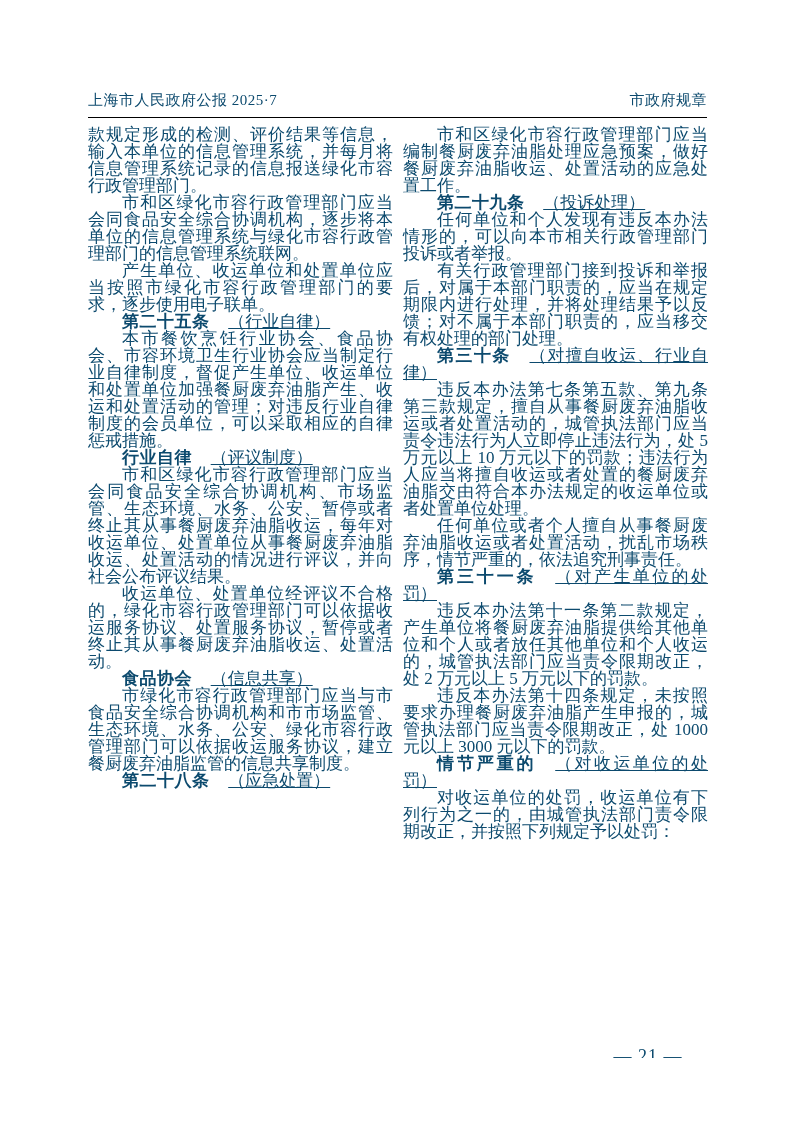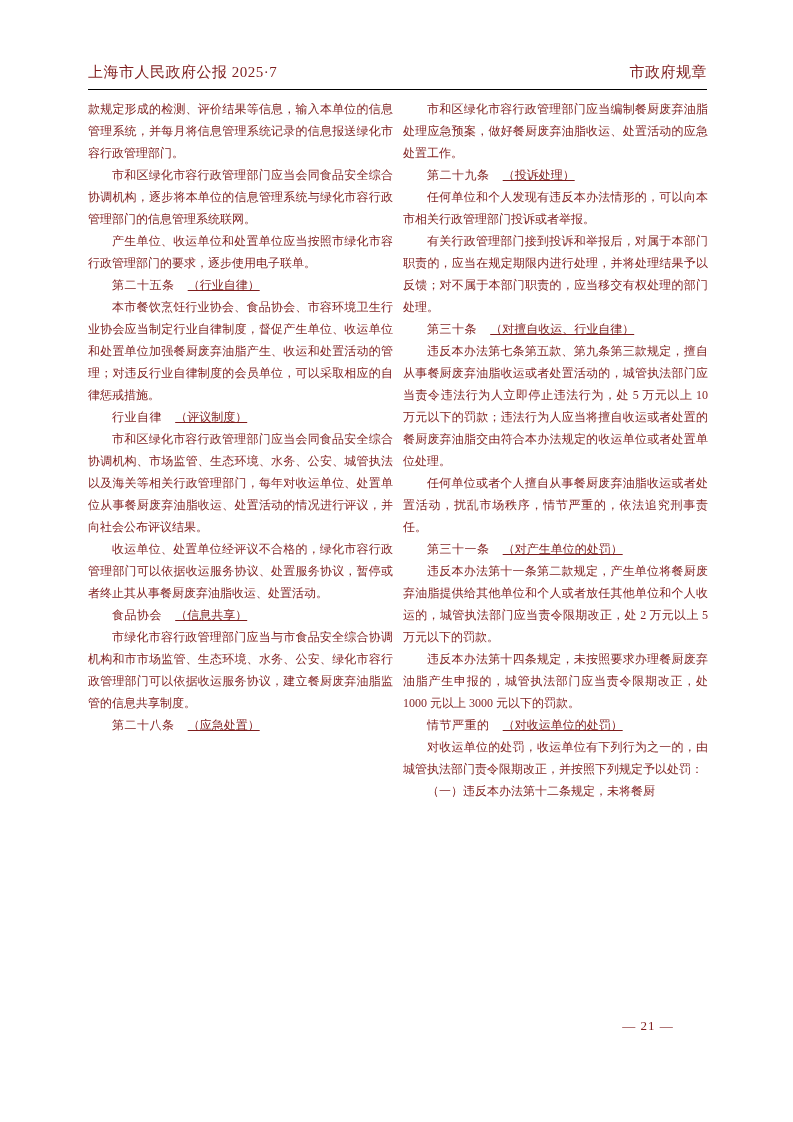--- a/index.html
+++ b/index.html
@@ -5,23 +5,24 @@
   html, body {
     margin: 0;
     padding: 0;
     background: #ffffff;
   }
   .page {
     position: relative;
     width: 793px;
     height: 1030px;
     background: #ffffff;
-    color: #7f1d1d;
+    color: #0c4a6e;
     font-family: "Liberation Serif", "DejaVu Serif", serif;
     overflow: hidden;
+    margin-top: 28px;
   }
   .page-header {
     position: absolute;
     left: 88px;
     top: 63px;
     width: 619px;
     display: flex;
     justify-content: space-between;
     align-items: baseline;
     font-size: 15px;
@@ -38,49 +39,49 @@
   .body-columns {
     position: absolute;
     left: 88px;
     top: 98px;
     width: 620px;
     display: flex;
     gap: 10px;
   }
   .col {
     width: 305px;
-    font-size: 12px;
-    line-height: 22px;
+    font-size: 17px;
+    line-height: 17px;
     text-align: justify;
     text-justify: inter-character;
   }
   .col p {
     margin: 0;
     padding: 0;
     text-indent: 2em;
   }
   .col p.continuation {
     text-indent: 0;
   }
   .col p.heading .art-num {
-    font-weight: normal;
+    font-weight: bold;
     font-family: "Liberation Sans", "DejaVu Sans", sans-serif;
     letter-spacing: 0.5px;
   }
   .col p.heading .art-title {
     margin-left: 1.1em;
     text-decoration: underline;
   }
   .page-footer {
     position: absolute;
     left: 598px;
     top: 1018px;
     width: 100px;
     text-align: center;
-    font-size: 13px;
+    font-size: 18px;
     letter-spacing: 1px;
   }
 </style>
 </head>
 <body>
 
 <div class="page">
 
   <div class="page-header">
     <span>上海市人民政府公报 2025·7</span>
@@ -90,40 +91,39 @@
   <div class="header-rule"></div>
 
   <div class="body-columns">
     <div class="col" id="col-left">
         <p class="continuation">款规定形成的检测、评价结果等信息，输入本单位的信息管理系统，并每月将信息管理系统记录的信息报送绿化市容行政管理部门。</p>
         <p class="body">市和区绿化市容行政管理部门应当会同食品安全综合协调机构，逐步将本单位的信息管理系统与绿化市容行政管理部门的信息管理系统联网。</p>
         <p class="body">产生单位、收运单位和处置单位应当按照市绿化市容行政管理部门的要求，逐步使用电子联单。</p>
         <p class="heading"><span class="art-num">第二十五条</span><span class="art-title">（行业自律）</span></p>
         <p class="body">本市餐饮烹饪行业协会、食品协会、市容环境卫生行业协会应当制定行业自律制度，督促产生单位、收运单位和处置单位加强餐厨废弃油脂产生、收运和处置活动的管理；对违反行业自律制度的会员单位，可以采取相应的自律惩戒措施。</p>
         <p class="heading"><span class="art-num">行业自律</span><span class="art-title">（评议制度）</span></p>
-        <p class="body">市和区绿化市容行政管理部门应当会同食品安全综合协调机构、市场监管、生态环境、水务、公安、城管执法以及海关等相关行政管理部门，每年对收运单位、处置单位从事餐厨废弃油脂收运、处置活动的情况进行评议，并向社会公布评议结果。</p>
+        <p class="body">市和区绿化市容行政管理部门应当会同食品安全综合协调机构、市场监管、生态环境、水务、公安、暂停或者终止其从事餐厨废弃油脂收运，每年对收运单位、处置单位从事餐厨废弃油脂收运、处置活动的情况进行评议，并向社会公布评议结果。</p>
         <p class="body">收运单位、处置单位经评议不合格的，绿化市容行政管理部门可以依据收运服务协议、处置服务协议，暂停或者终止其从事餐厨废弃油脂收运、处置活动。</p>
         <p class="heading"><span class="art-num">食品协会</span><span class="art-title">（信息共享）</span></p>
         <p class="body">市绿化市容行政管理部门应当与市食品安全综合协调机构和市市场监管、生态环境、水务、公安、绿化市容行政管理部门可以依据收运服务协议，建立餐厨废弃油脂监管的信息共享制度。</p>
         <p class="heading"><span class="art-num">第二十八条</span><span class="art-title">（应急处置）</span></p>
       </div>
     <div class="col" id="col-right">
         <p class="body">市和区绿化市容行政管理部门应当编制餐厨废弃油脂处理应急预案，做好餐厨废弃油脂收运、处置活动的应急处置工作。</p>
         <p class="heading"><span class="art-num">第二十九条</span><span class="art-title">（投诉处理）</span></p>
         <p class="body">任何单位和个人发现有违反本办法情形的，可以向本市相关行政管理部门投诉或者举报。</p>
         <p class="body">有关行政管理部门接到投诉和举报后，对属于本部门职责的，应当在规定期限内进行处理，并将处理结果予以反馈；对不属于本部门职责的，应当移交有权处理的部门处理。</p>
         <p class="heading"><span class="art-num">第三十条</span><span class="art-title">（对擅自收运、行业自律）</span></p>
         <p class="body">违反本办法第七条第五款、第九条第三款规定，擅自从事餐厨废弃油脂收运或者处置活动的，城管执法部门应当责令违法行为人立即停止违法行为，处 5 万元以上 10 万元以下的罚款；违法行为人应当将擅自收运或者处置的餐厨废弃油脂交由符合本办法规定的收运单位或者处置单位处理。</p>
         <p class="body">任何单位或者个人擅自从事餐厨废弃油脂收运或者处置活动，扰乱市场秩序，情节严重的，依法追究刑事责任。</p>
         <p class="heading"><span class="art-num">第三十一条</span><span class="art-title">（对产生单位的处罚）</span></p>
         <p class="body">违反本办法第十一条第二款规定，产生单位将餐厨废弃油脂提供给其他单位和个人或者放任其他单位和个人收运的，城管执法部门应当责令限期改正，处 2 万元以上 5 万元以下的罚款。</p>
         <p class="body">违反本办法第十四条规定，未按照要求办理餐厨废弃油脂产生申报的，城管执法部门应当责令限期改正，处 1000 元以上 3000 元以下的罚款。</p>
         <p class="heading"><span class="art-num">情节严重的</span><span class="art-title">（对收运单位的处罚）</span></p>
         <p class="body">对收运单位的处罚，收运单位有下列行为之一的，由城管执法部门责令限期改正，并按照下列规定予以处罚：</p>
-        <p class="body">（一）违反本办法第十二条规定，未将餐厨</p>
       </div>
   </div>
 
   <div class="page-footer">
     <span>— 21 —</span>
   </div>
 
 </div>
 
 </body></html>

